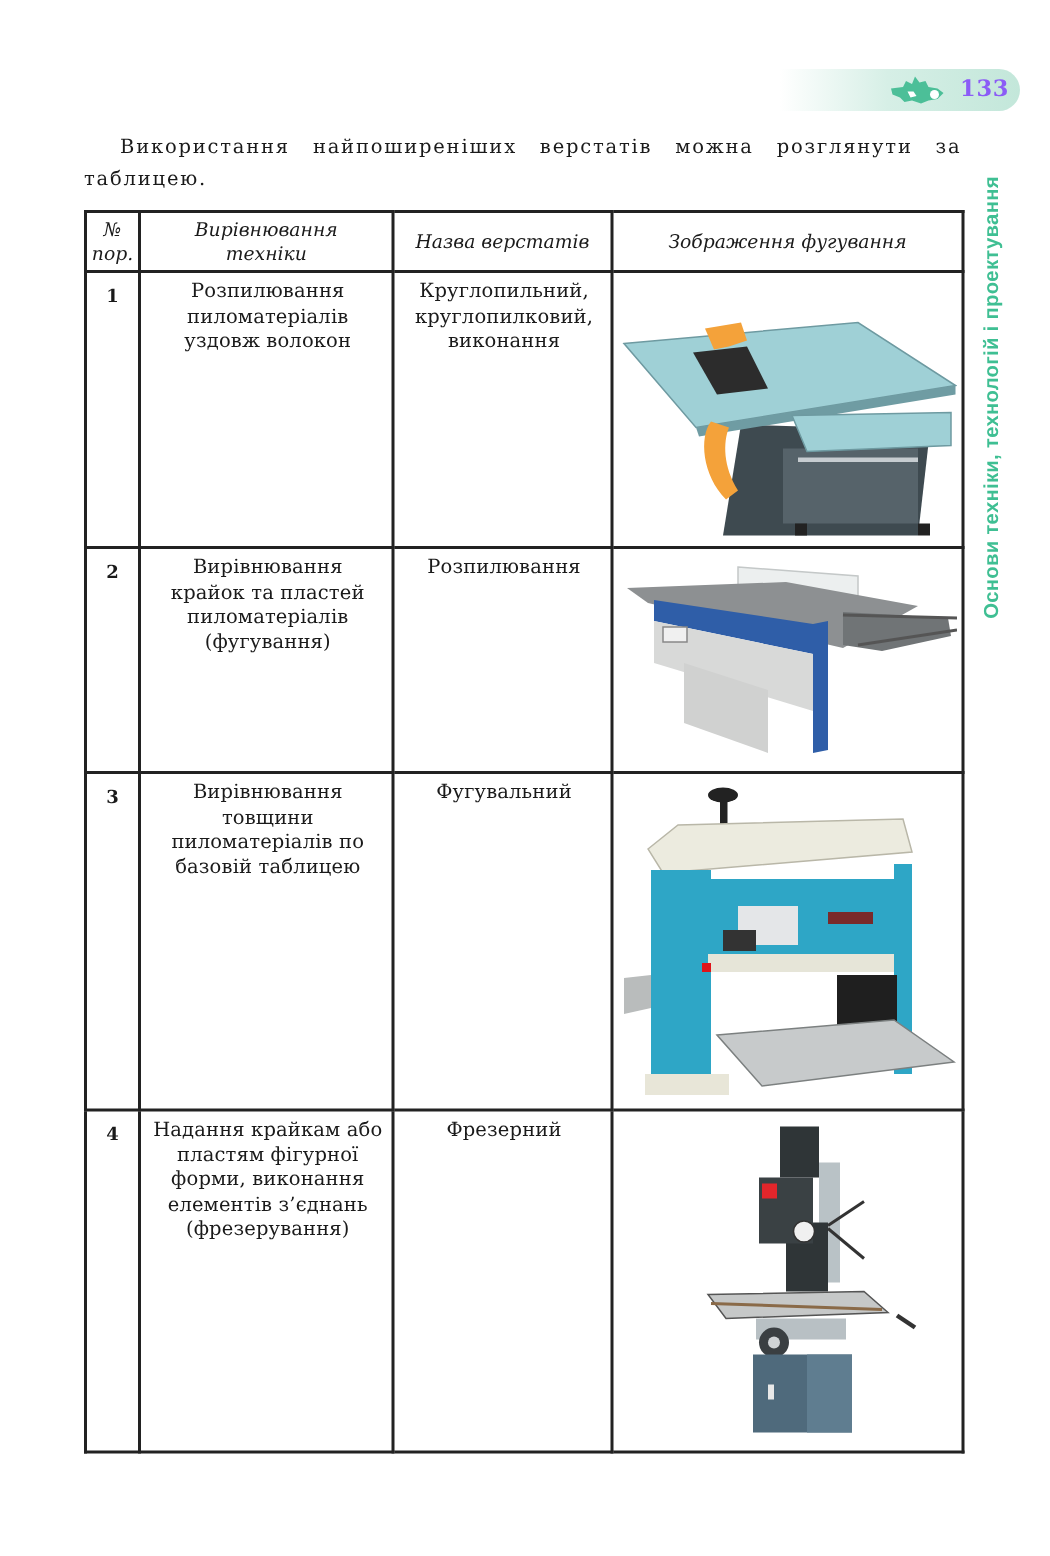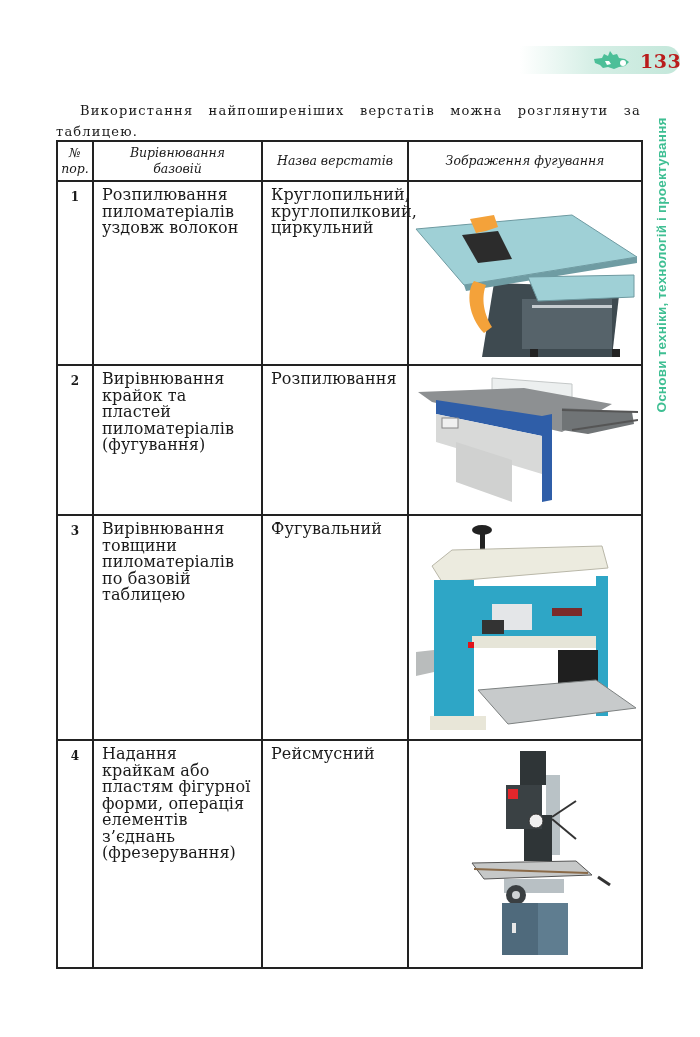--- a/index.html
+++ b/index.html
@@ -3,43 +3,43 @@
 <meta charset="utf-8">
 <style>
   html, body { margin:0; padding:0; background:#ffffff; }
   body { width:700px; height:1037px; position:relative; overflow:hidden;
          font-family:"DejaVu Serif", serif; color:#1a1a1a; }
 
   .page-badge { position:absolute; left:520px; top:46px; width:160px; height:28px;
     border-radius:0 14px 14px 0;
     background:linear-gradient(to right, rgba(255,255,255,0) 0%, #d6efe6 45%, #c3e7da 100%); }
   .page-ornament { position:absolute; left:592px; top:49px; width:40px; height:22px; }
-  .page-number { position:absolute; left:640px; top:50px; font-size:19px; font-weight:bold;
-    font-family:"DejaVu Serif", serif; color:#b91c1c; letter-spacing:0.5px; }
+  .page-number { position:absolute; left:640px; top:50px; font-size:15px; font-weight:bold;
+    font-family:"DejaVu Serif", serif; color:#8b5cf6; letter-spacing:0.5px; }
 
   .side-title { position:absolute; left:646px; top:95px; width:30px; height:340px; }
   .side-title span { position:absolute; left:50%; top:50%; white-space:nowrap;
     transform:translate(-50%,-50%) rotate(-90deg);
     font-family:"Liberation Sans", sans-serif; font-weight:bold; font-size:13.5px;
     color:#3fbf93; letter-spacing:0.2px; }
 
-  .intro { position:absolute; left:56px; top:100px; width:585px;
+  .intro { position:absolute; left:56px; top:88px; width:585px;
     font-size:13px; line-height:21px; text-align:justify; letter-spacing:1.2px;
     font-family:"DejaVu Serif", serif; }
   .intro .indent { display:inline-block; width:24px; }
 
   table.machines { position:absolute; left:56px; top:140px; width:585px;
     border-collapse:collapse; table-layout:fixed; }
   table.machines th, table.machines td { border:2px solid #222; vertical-align:top; padding:0; }
   table.machines th { font-weight:normal; font-style:italic; font-size:12.5px;
     font-family:"DejaVu Serif", serif; text-align:center; vertical-align:middle; line-height:16px; height:38px; }
   col.c1 { width:36px; } col.c2 { width:169px; } col.c3 { width:146px; } col.c4 { width:234px; }
 
   td.num { text-align:center; font-weight:bold; font-size:12px; padding-top:8px !important; }
-  td.op, td.name { font-size:16px; line-height:16.5px; padding:5px 6px 0 8px !important; letter-spacing:0.1px; }
+  td.op, td.name { font-size:13px; line-height:16.5px; padding:5px 6px 0 8px !important; letter-spacing:0.1px;text-align:center; }
   td.img { text-align:center; vertical-align:middle !important; }
   .machine-pic { display:block; margin:0 auto; }
 </style>
 </head>
 <body>
 
 <div class="page-badge"></div>
 <svg class="page-ornament" viewBox="0 0 40 22">
   <path d="M2 10 L10 9 L12 5 L16 7 L18 2 L21 6 L25 5 L27 9 L33 10 L37 13 L33 17 L27 18 L22 20 L16 18 L11 19 L8 16 L3 14 Z" fill="#4cbf98"></path>
   <circle cx="31" cy="14" r="3" fill="#ffffff"></circle>
@@ -61,32 +61,32 @@
       <col class="c4">
     </colgroup>
   <thead>
     <tr>
       <th>
         <div>№</div>
         <div>пор.</div>
       </th>
       <th>
         <div>Вирівнювання</div>
-        <div>базовій</div>
+        <div>техніки</div>
       </th>
       <th>Назва верстатів</th>
       <th>Зображення фугування</th>
     </tr>
   </thead>
   <tbody>
 
     <tr style="height:184px;">
       <td class="num">1</td>
       <td class="op">Розпилювання пиломатеріалів уздовж волокон</td>
-      <td class="name">Круглопильний, круглопилковий, циркульний</td>
+      <td class="name">Круглопильний, круглопилковий, виконання</td>
       <td class="img">
         <svg class="machine-pic" width="226" height="172" viewBox="0 0 226 172">
           <polygon points="108,36 160,40 156,78 108,68" fill="#b9d4d8" stroke="#7b9aa0"></polygon>
           <polygon points="70,170 82,96 208,100 200,170" fill="#3e4a50"></polygon>
           <rect x="110" y="112" width="90" height="50" fill="#56636a"></rect>
           <polygon points="4,42 160,28 225,70 52,98" fill="#9fd0d6" stroke="#6e9aa1"></polygon>
           <polygon points="52,98 225,70 225,76 54,104" fill="#6f9ca3"></polygon>
           <polygon points="50,48 86,44 100,72 66,76" fill="#2c2c2c"></polygon>
           <path d="M58 32 L82 28 L86 40 L74 44 L64 46 Z" fill="#f4a23a"></path>
           <path d="M62 94 C54 104 56 130 72 146 L80 140 C70 124 70 108 74 98 Z" fill="#f4a23a"></path>
@@ -138,22 +138,22 @@
           <polygon points="4,132 22,130 22,152 4,156" fill="#b9bcbc"></polygon>
           <polygon points="66,170 184,160 224,188 96,204" fill="#c7cacb" stroke="#7c8080"></polygon>
           <rect x="18" y="196" width="56" height="14" fill="#e8e6d8"></rect>
           <rect x="56" y="122" width="6" height="6" fill="#e0141a"></rect>
         </svg>
       </td>
     </tr>
 
     <tr style="height:228px;">
       <td class="num">4</td>
-      <td class="op">Надання крайкам або пластям фігурної форми, операція елементів з’єднань (фрезерування)</td>
-      <td class="name">Рейсмусний</td>
+      <td class="op">Надання крайкам або пластям фігурної форми, виконання елементів з’єднань (фрезерування)</td>
+      <td class="name">Фрезерний</td>
       <td class="img">
         <svg class="machine-pic" width="226" height="218" viewBox="0 0 226 218">
           <rect x="108" y="6" width="26" height="34" fill="#2f3537"></rect>
           <rect x="134" y="30" width="14" height="80" fill="#b9c2c6"></rect>
           <rect x="112" y="70" width="28" height="46" fill="#2f3537"></rect>
           <rect x="94" y="40" width="36" height="44" fill="#3a4144"></rect>
           <rect x="96" y="44" width="10" height="10" fill="#e3262b"></rect>
           <circle cx="124" cy="76" r="7" fill="#f0f0f0" stroke="#333"></circle>
           <line x1="140" y1="72" x2="164" y2="56" stroke="#333" stroke-width="2"></line>
           <line x1="140" y1="74" x2="164" y2="94" stroke="#333" stroke-width="2"></line>

